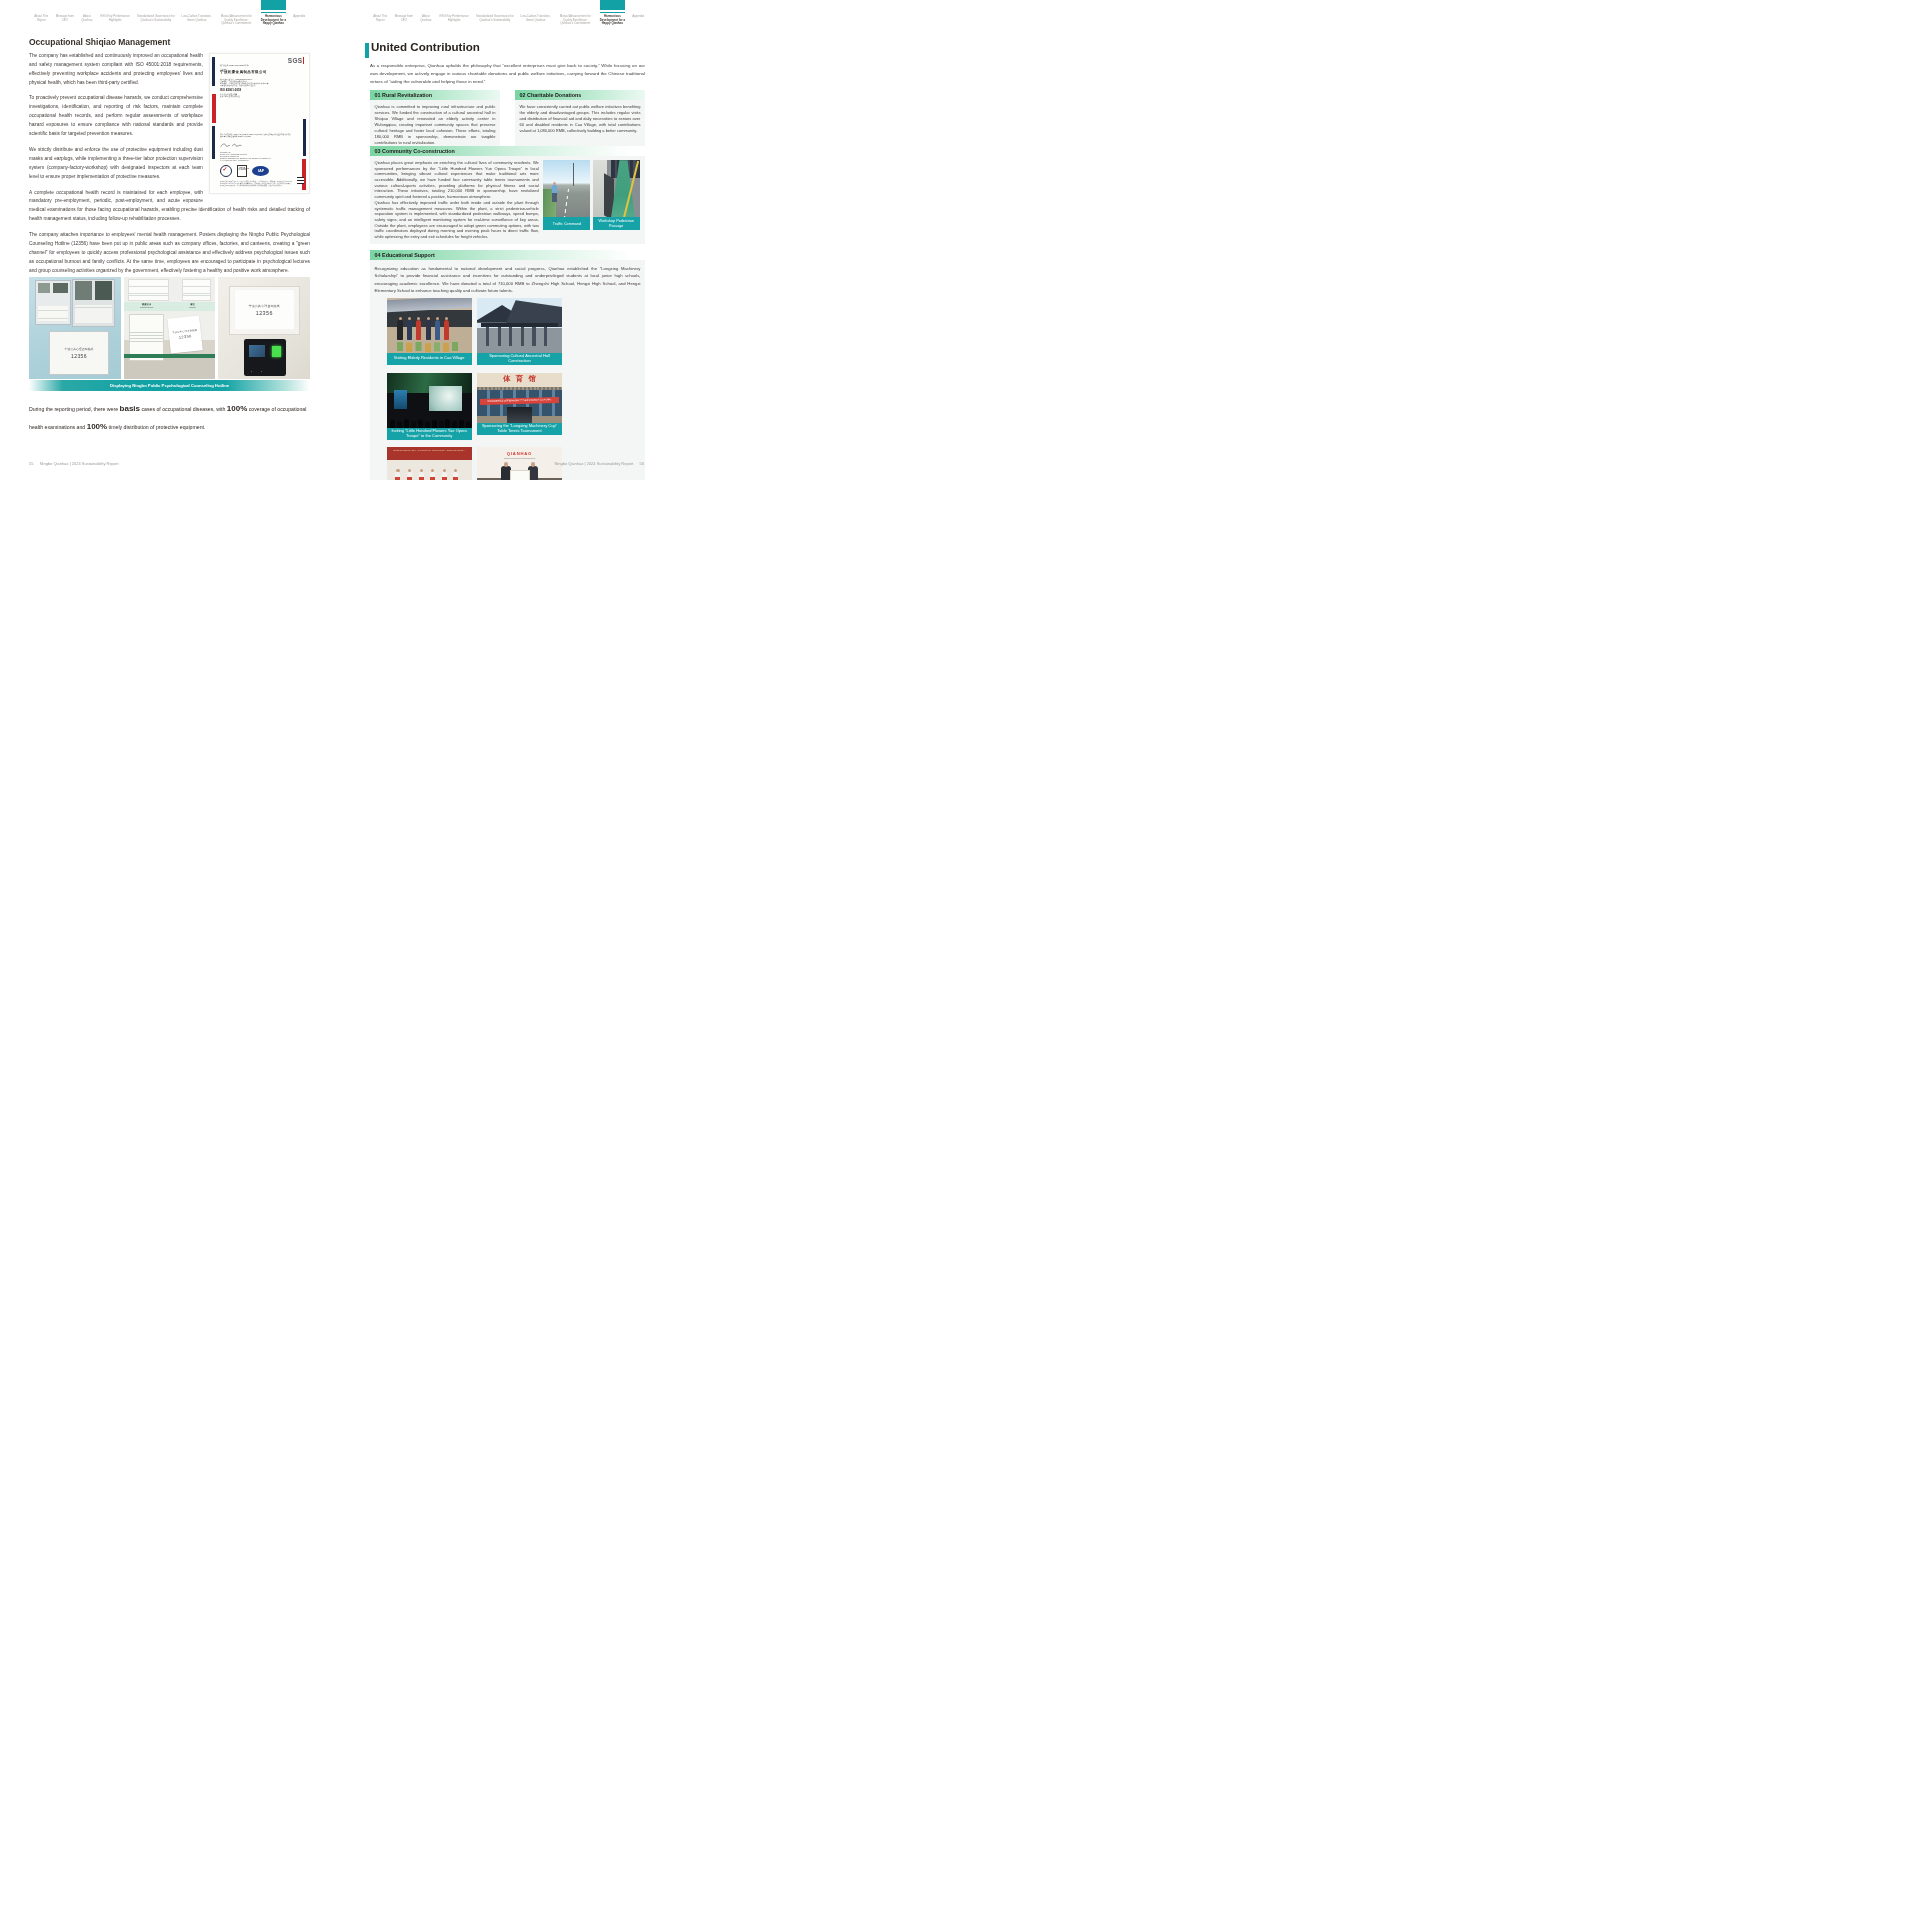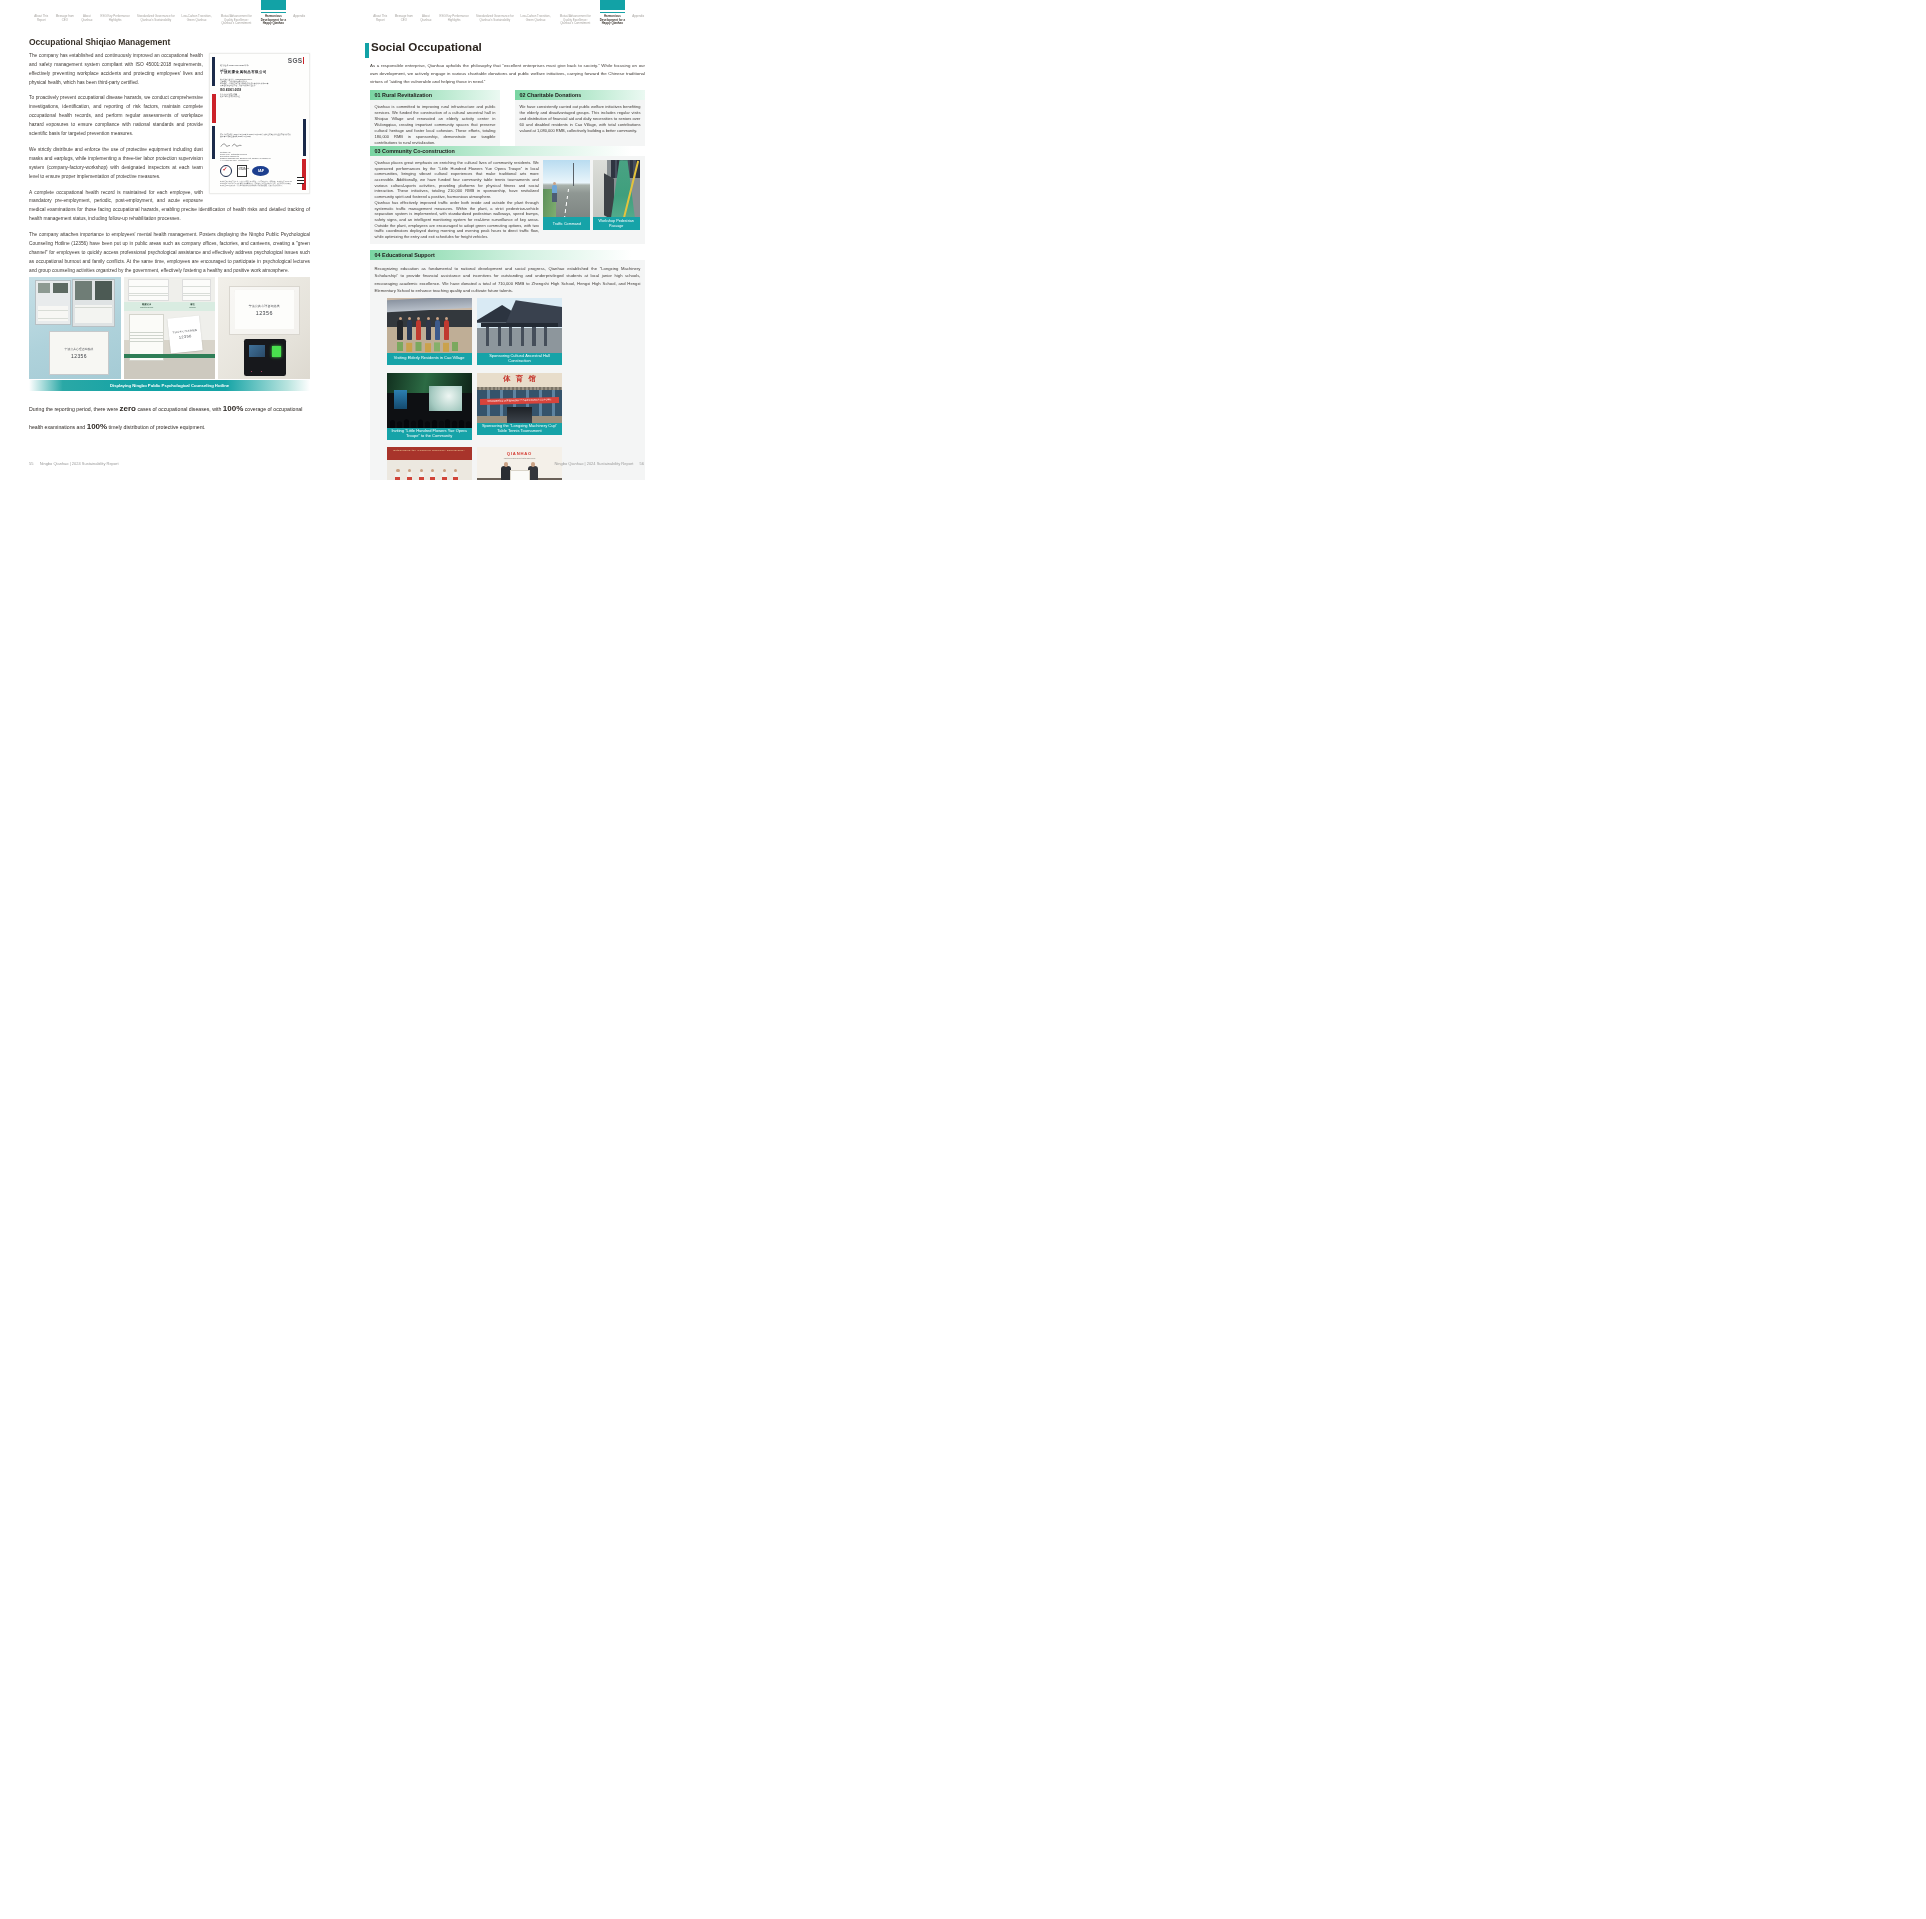--- a/index.html
+++ b/index.html
@@ -333,21 +333,21 @@
             <div class="scr"></div>
             <div class="fpr"></div>
             <div class="led"></div>
           </div>
       </div>
     </div>
 
     <div class="lp-band">Displaying Ningbo Public Psychological Counseling Hotline</div>
 
     <p class="stats">
-      <span>During the reporting period, there were </span><span class="big">zero</span><span> cases of occupational diseases, with </span><span class="big">100%</span><span> coverage of occupational health examinations and </span><span class="big">100%</span><span> timely distribution of protective equipment.</span>
+      <span>During the reporting period, there were </span><span class="big">basis</span><span> cases of occupational diseases, with </span><span class="big">100%</span><span> coverage of occupational health examinations and </span><span class="big">100%</span><span> timely distribution of protective equipment.</span>
     </p>
 
     <footer class="foot fl">
       <span class="pgno">55</span><span>Ningbo Qianhao | 2024 Sustainability Report</span>
     </footer>
   </section>
 
   <section class="page" id="pR">
 
     <nav class="nav">
@@ -392,21 +392,21 @@
           <span class="nav-label">Harmonious Development for a Happy Qianhao</span>
         </div>
       <div class="nav-item w40">
           <div class="mk"></div>
           <div class="mk2"></div>
           <span class="nav-label">Appendix</span>
         </div>
     </nav>
 
     <div class="sc-bar"></div>
-    <h2 class="rp-title">Social Occupational</h2>
+    <h2 class="rp-title">United Contribution</h2>
     <p class="rp-intro">As a responsible enterprise, Qianhao upholds the philosophy that "excellent enterprises must give back to society." While focusing on our own development, we actively engage in various charitable donations and public welfare initiatives, carrying forward the Chinese traditional virtues of "aiding the vulnerable and helping those in need."</p>
 
     <div class="cols">
       <div class="col">
         <div class="sec-head">01 Rural Revitalization</div>
         <div class="sec-body">
             <p>Qianhao is committed to improving rural infrastructure and public services. We funded the construction of a cultural ancestral hall in Shiqiao Village and renovated an elderly activity center in Wulongqiao, creating important community spaces that preserve cultural heritage and foster local cohesion. These efforts, totaling 180,000 RMB in sponsorship, demonstrate our tangible contributions to rural revitalization.</p>
           </div>
       </div>
       <div class="col">

